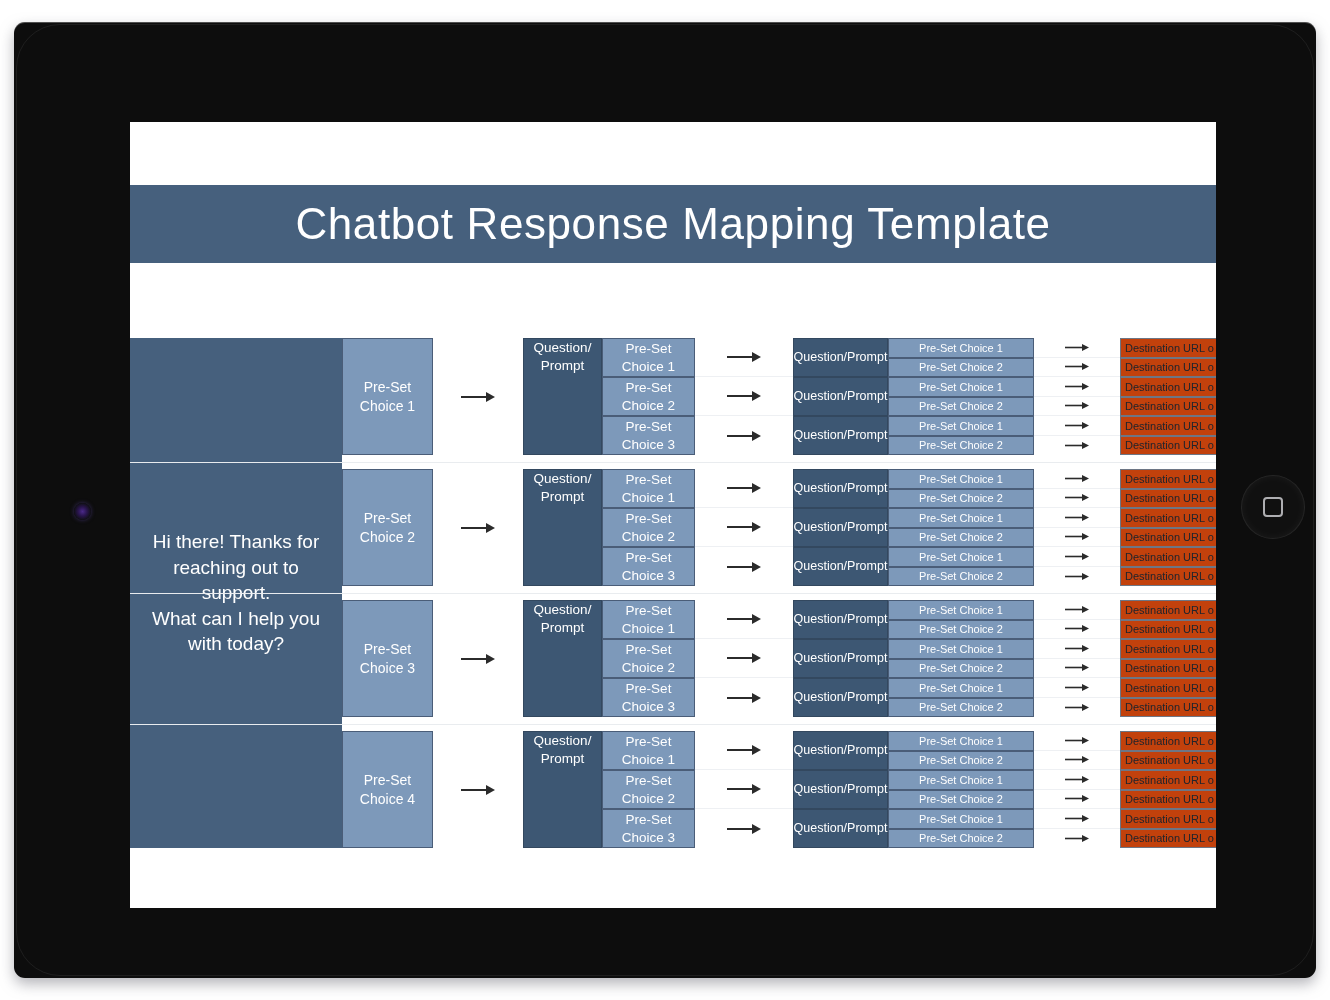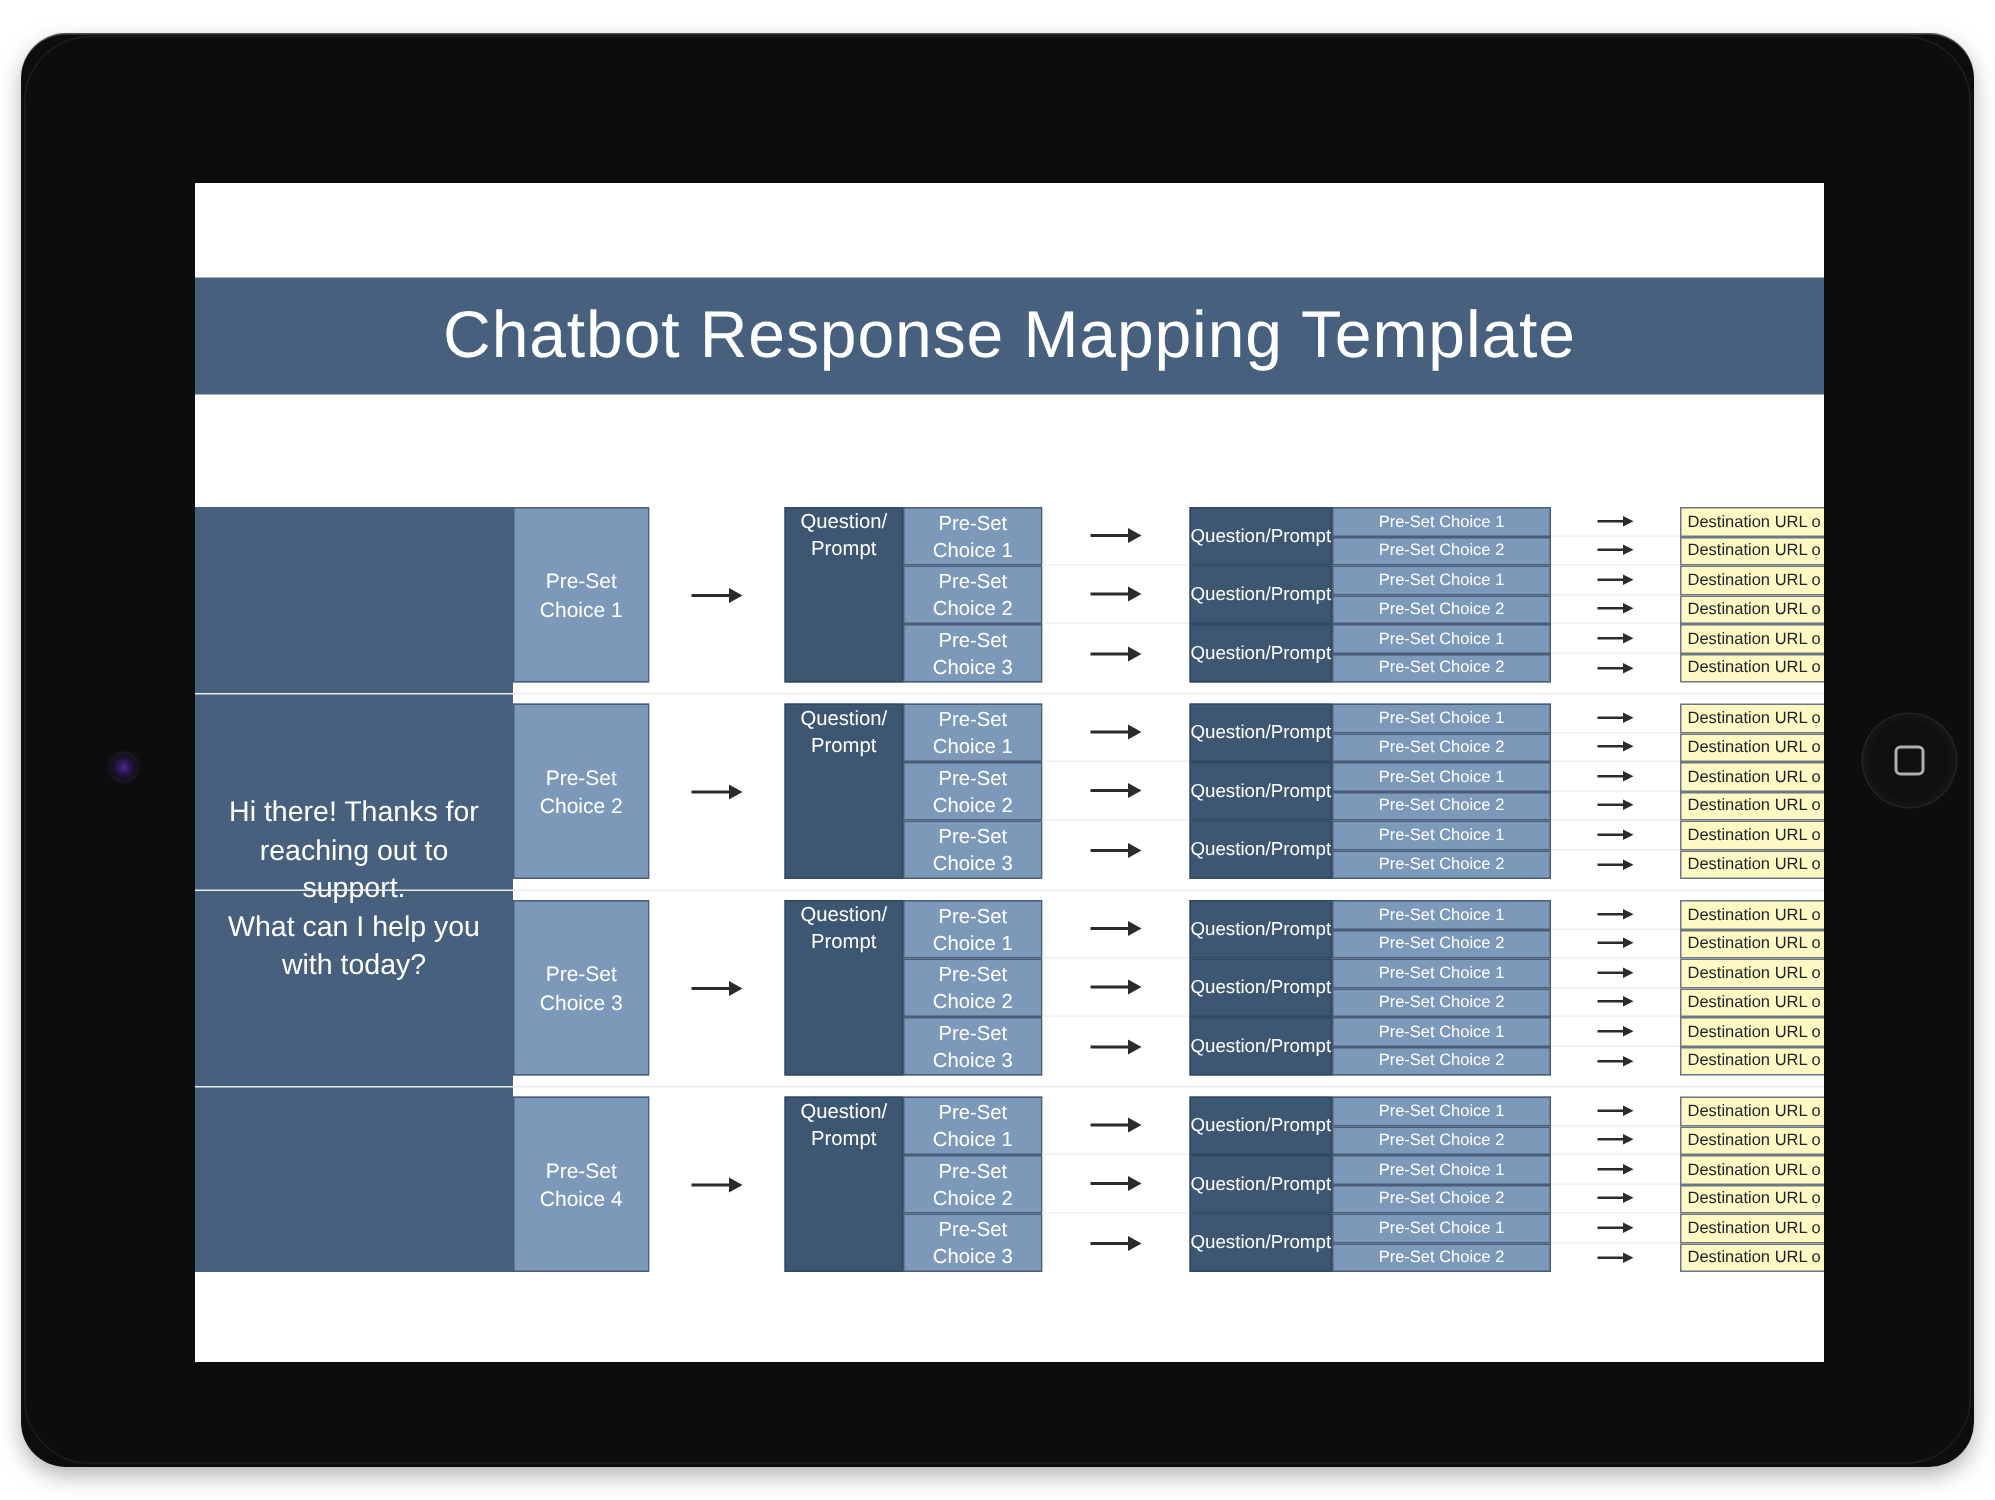--- a/index.html
+++ b/index.html
@@ -9,21 +9,21 @@
     font-family: "Liberation Sans", sans-serif;
     overflow: hidden;
   }
 
   
   #device-frame {
     position: absolute;
     left: 14px; top: 22px;
     width: 1302px; height: 956px;
     background: #0d0d0d;
-    border-radius: 30px;
+    border-radius: 11px;
     box-shadow: 0 6px 14px rgba(120,120,130,.55),
                 0 1px 0 rgba(255,255,255,.28) inset;
   }
   #device-frame::after{
     content:"";
     position:absolute; left:2px; top:2px; right:2px; bottom:2px;
     border-radius:44px;
     border:1px solid rgba(255,255,255,.07);
     pointer-events:none;
   }
@@ -194,21 +194,21 @@
   }
   .arrow6 .acell:last-child { border-bottom: none; }
 
   
   .dest6 {
     position: absolute;
     left: 990px; top: 0; width: 130px; height: 117px;
   }
   .dest6 .cell {
     height: 19.5px;
-    background: #fef9c3;
+    background: #c2410c;
     border: 1px solid #6d7685;
     color: #20242c;
     font-size: 11px;
     display: flex; align-items: center;
     padding-left: 4px;
     white-space: nowrap;
     overflow: hidden;
   }
 
   

